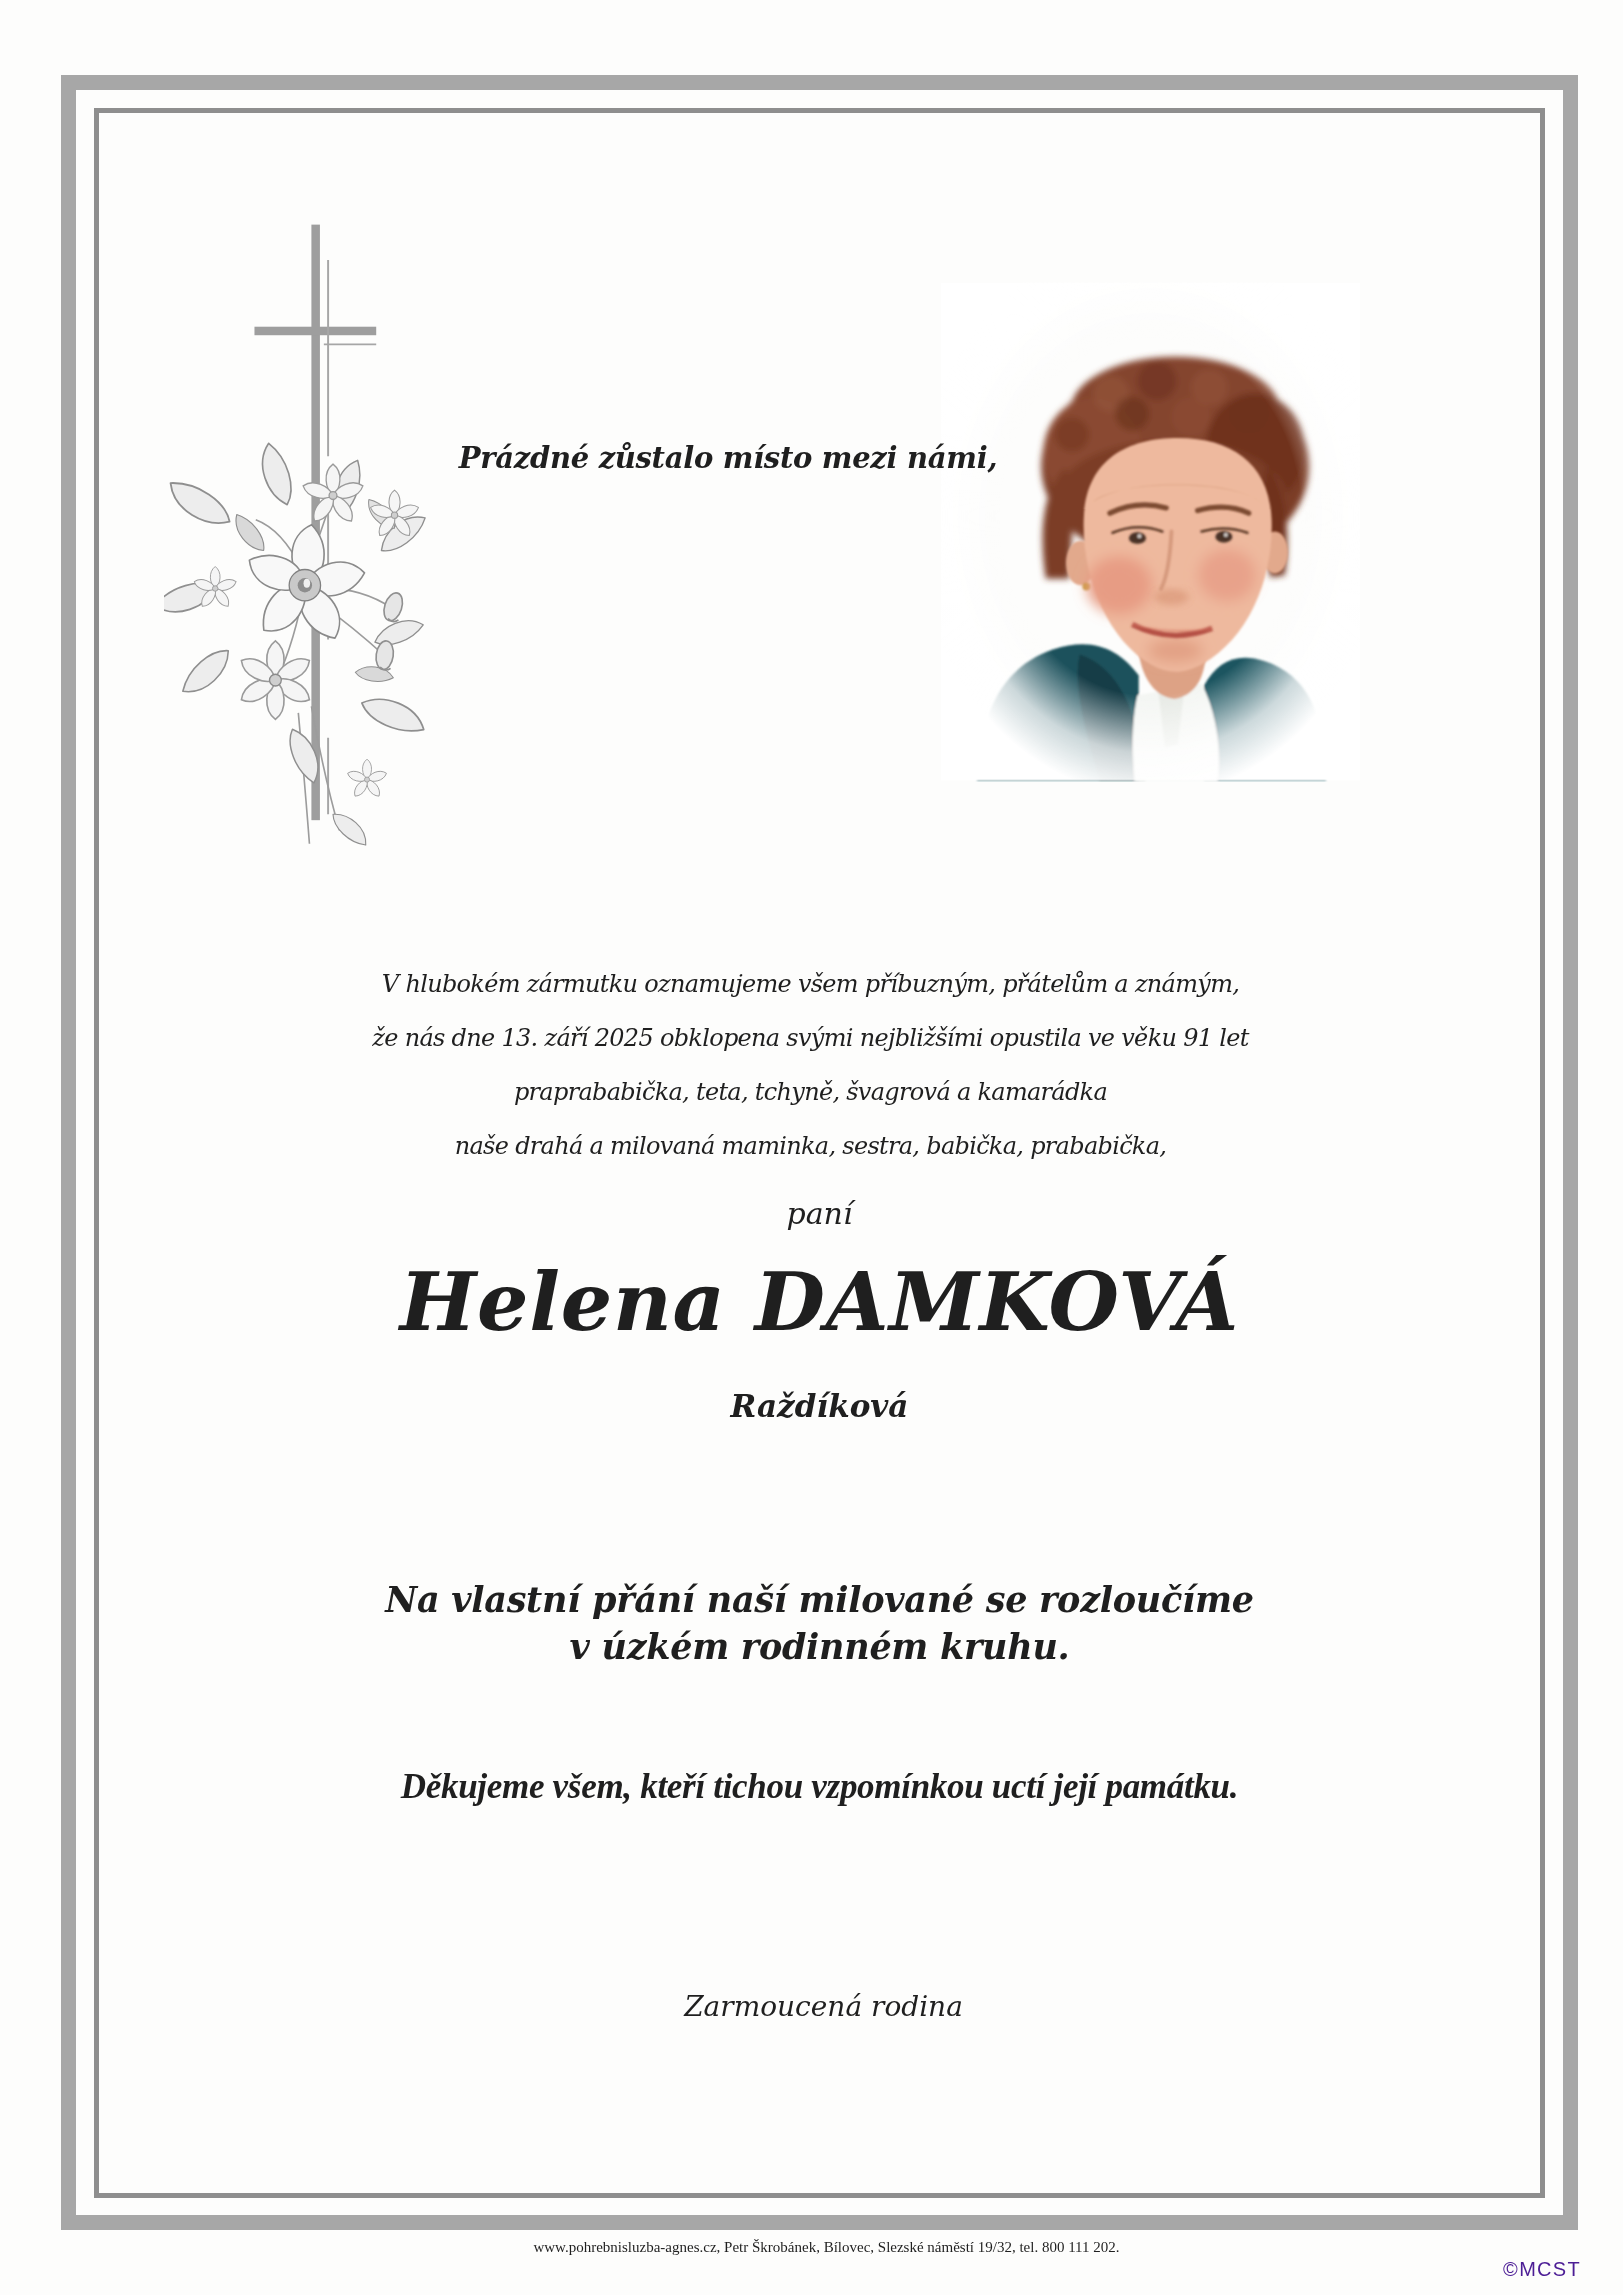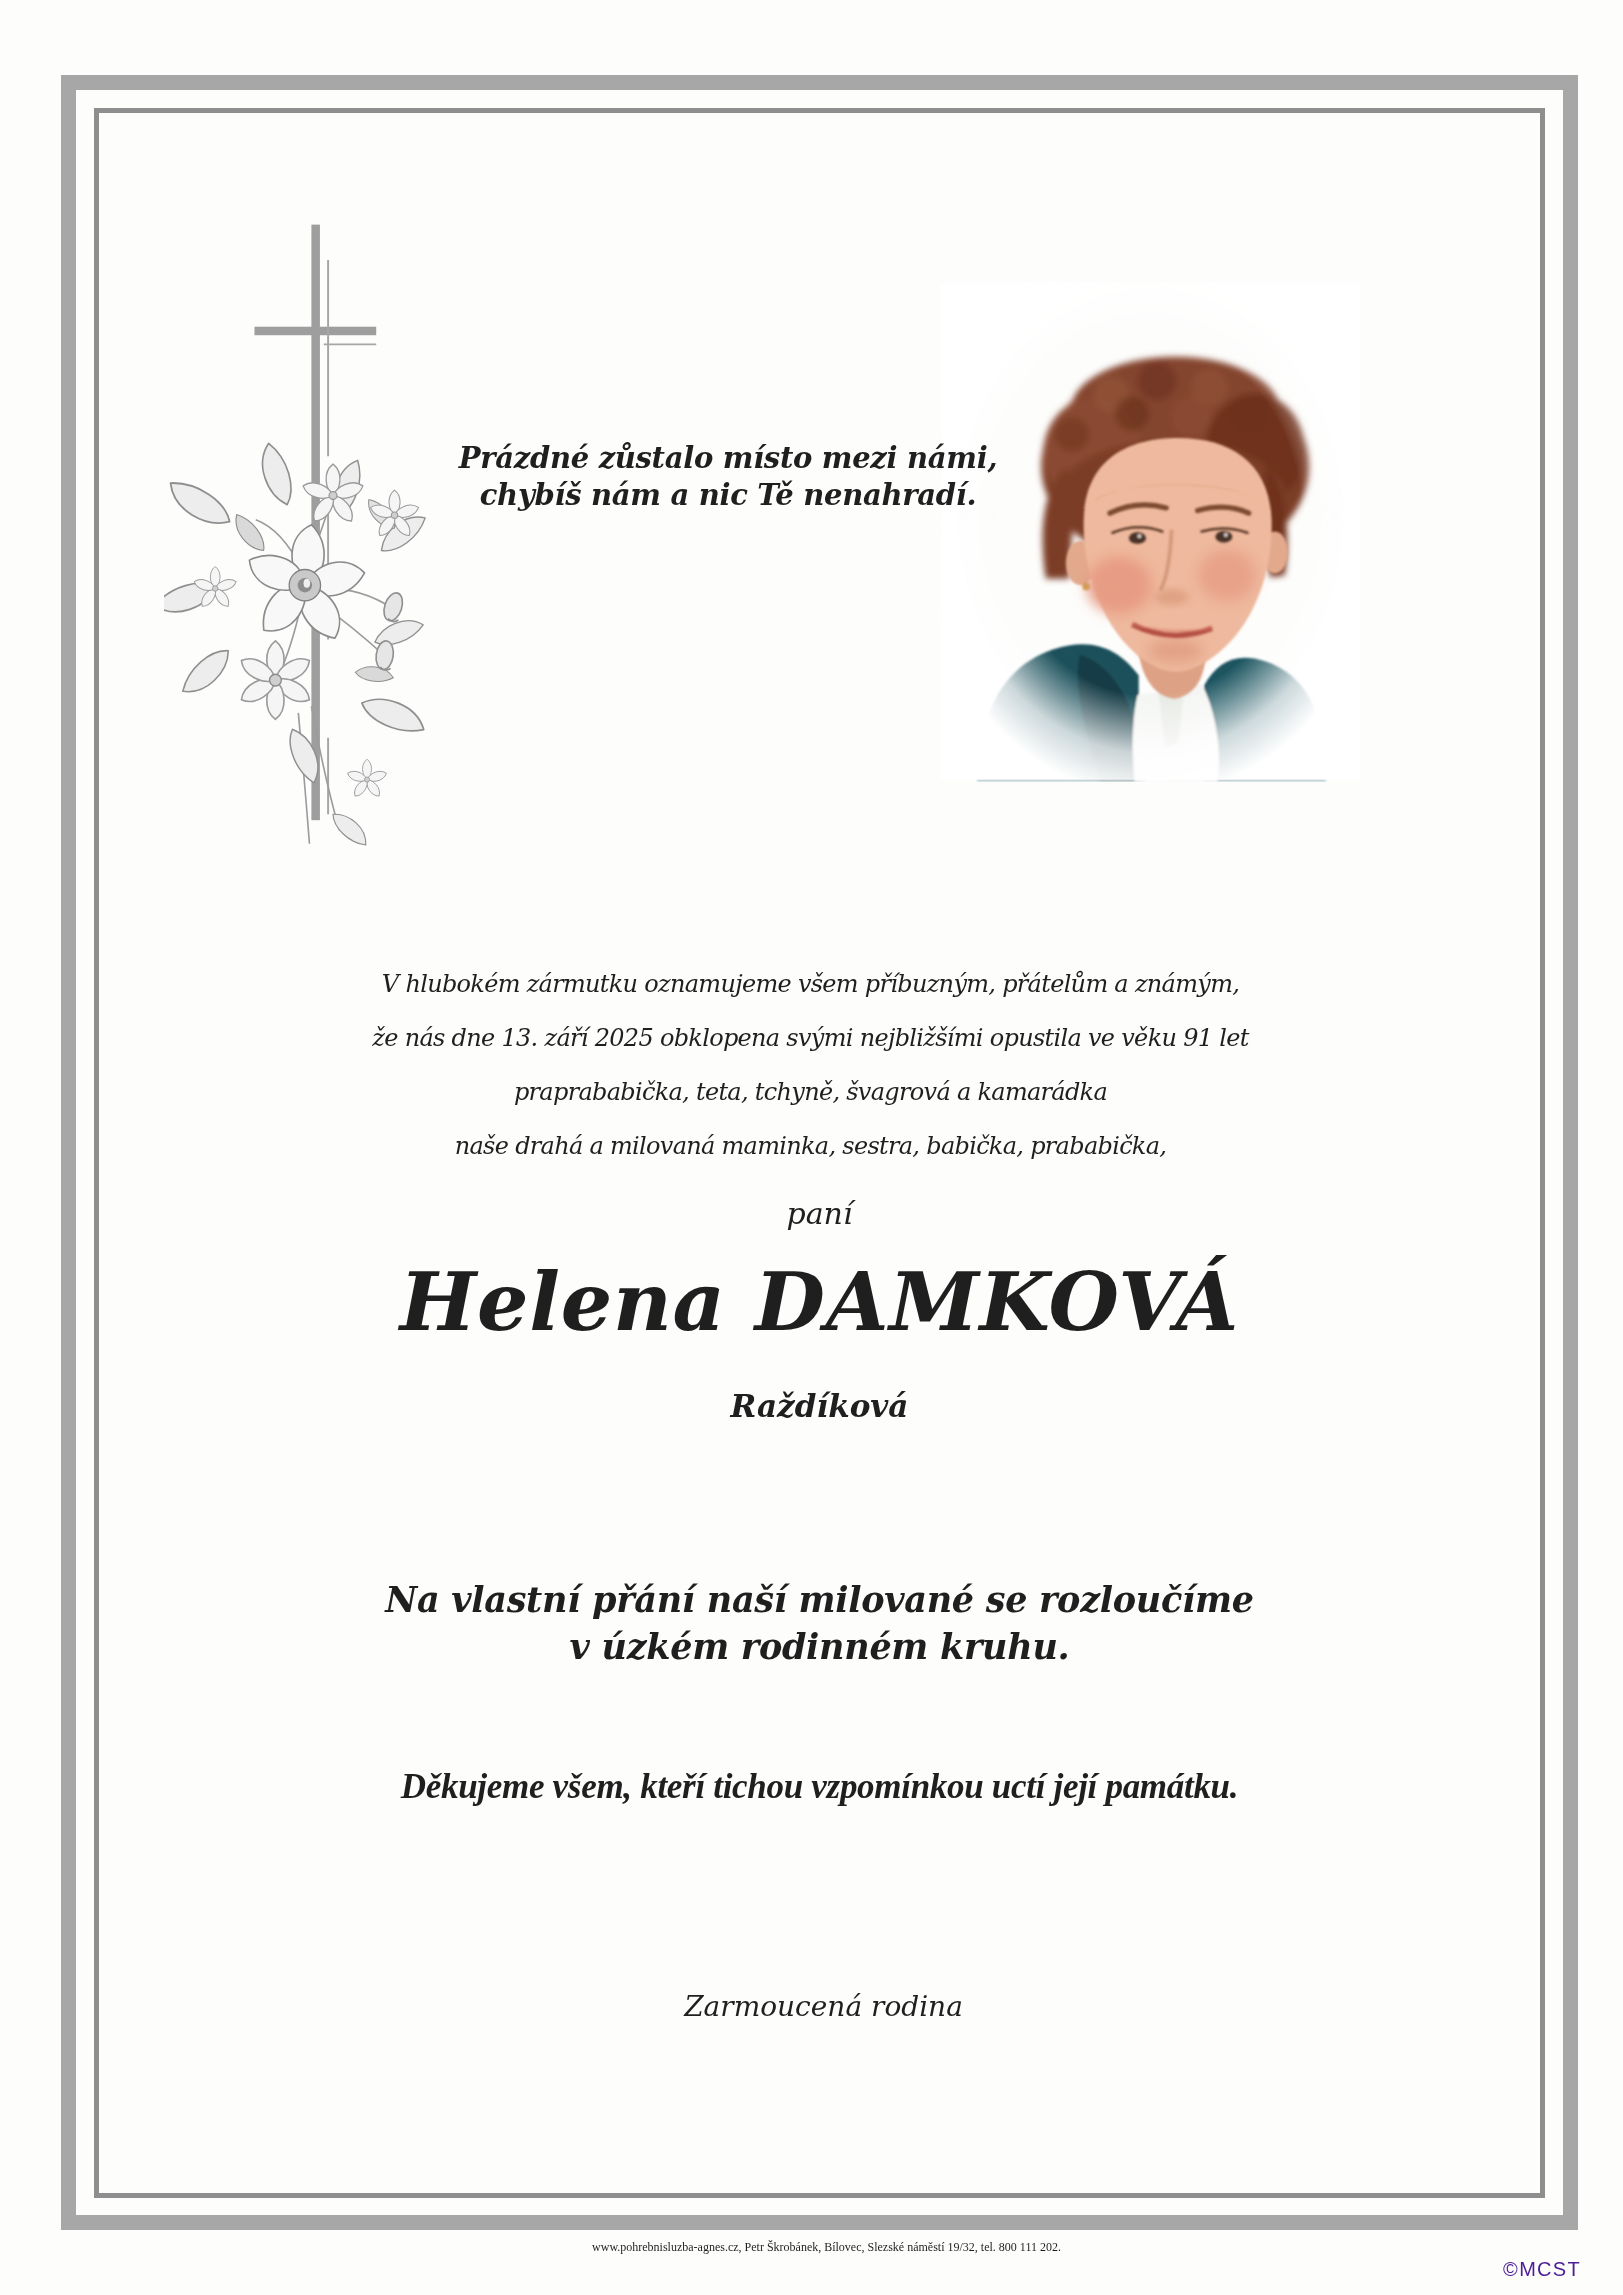--- a/index.html
+++ b/index.html
@@ -45,21 +45,21 @@
     font-size:35px;font-weight:bold;line-height:47px;letter-spacing:-0.3px;
   }
   .thanks{
     left:105px;top:1763px;right:105px;
     font-size:35px;font-weight:bold;line-height:47px;letter-spacing:-0.3px;font-family:Liberation Serif, serif;
   }
   .signature{left:113px;top:1984px;right:105px;font-size:28px;line-height:46px;}
   .footer-line{
     left:119px;top:2237px;right:105px;
     font-family:"Liberation Serif", serif;font-style:normal;
-    font-size:12px;line-height:21px;text-align:center;position:absolute;
+    font-size:15px;line-height:21px;text-align:center;position:absolute;
   }
   .watermark{
     position:absolute;right:58px;top:2258px;
     font-family:"Liberation Sans", sans-serif;
     font-size:20px;letter-spacing:1.3px;color:#4c1d95;
   }
 </style>
 </head>
 <body>
 
@@ -246,21 +246,20 @@
       <ellipse cx="352" cy="480" rx="26" ry="12" fill="#dd9c7e" opacity="0.8" filter="url(#b5)"></ellipse>
       <path d="M292,522 q60,30 122,6" stroke="#b44f44" stroke-width="8" fill="none"></path>
       <path d="M292,522 q60,16 122,6" stroke="#d87a66" stroke-width="3" fill="none" opacity="0.6"></path>
     </g>
 
     <rect width="640" height="760" fill="url(#fade)"></rect>
   </svg>
 
   <div class="txt quote">
     <div>Prázdné zůstalo místo mezi námi,</div>
-    <div>chybíš nám a nic Tě nenahradí.</div>
   </div>
 
   <div class="txt announcement">
     <div>V hlubokém zármutku oznamujeme všem příbuzným, přátelům a známým,</div>
     <div>že nás dne 13. září 2025 obklopena svými nejbližšími opustila ve věku 91 let</div>
     <div>praprababička, teta, tchyně, švagrová a kamarádka</div>
     <div>naše drahá a milovaná maminka, sestra, babička, prababička,</div>
   </div>
 
   <div class="txt title-prefix">paní</div>

